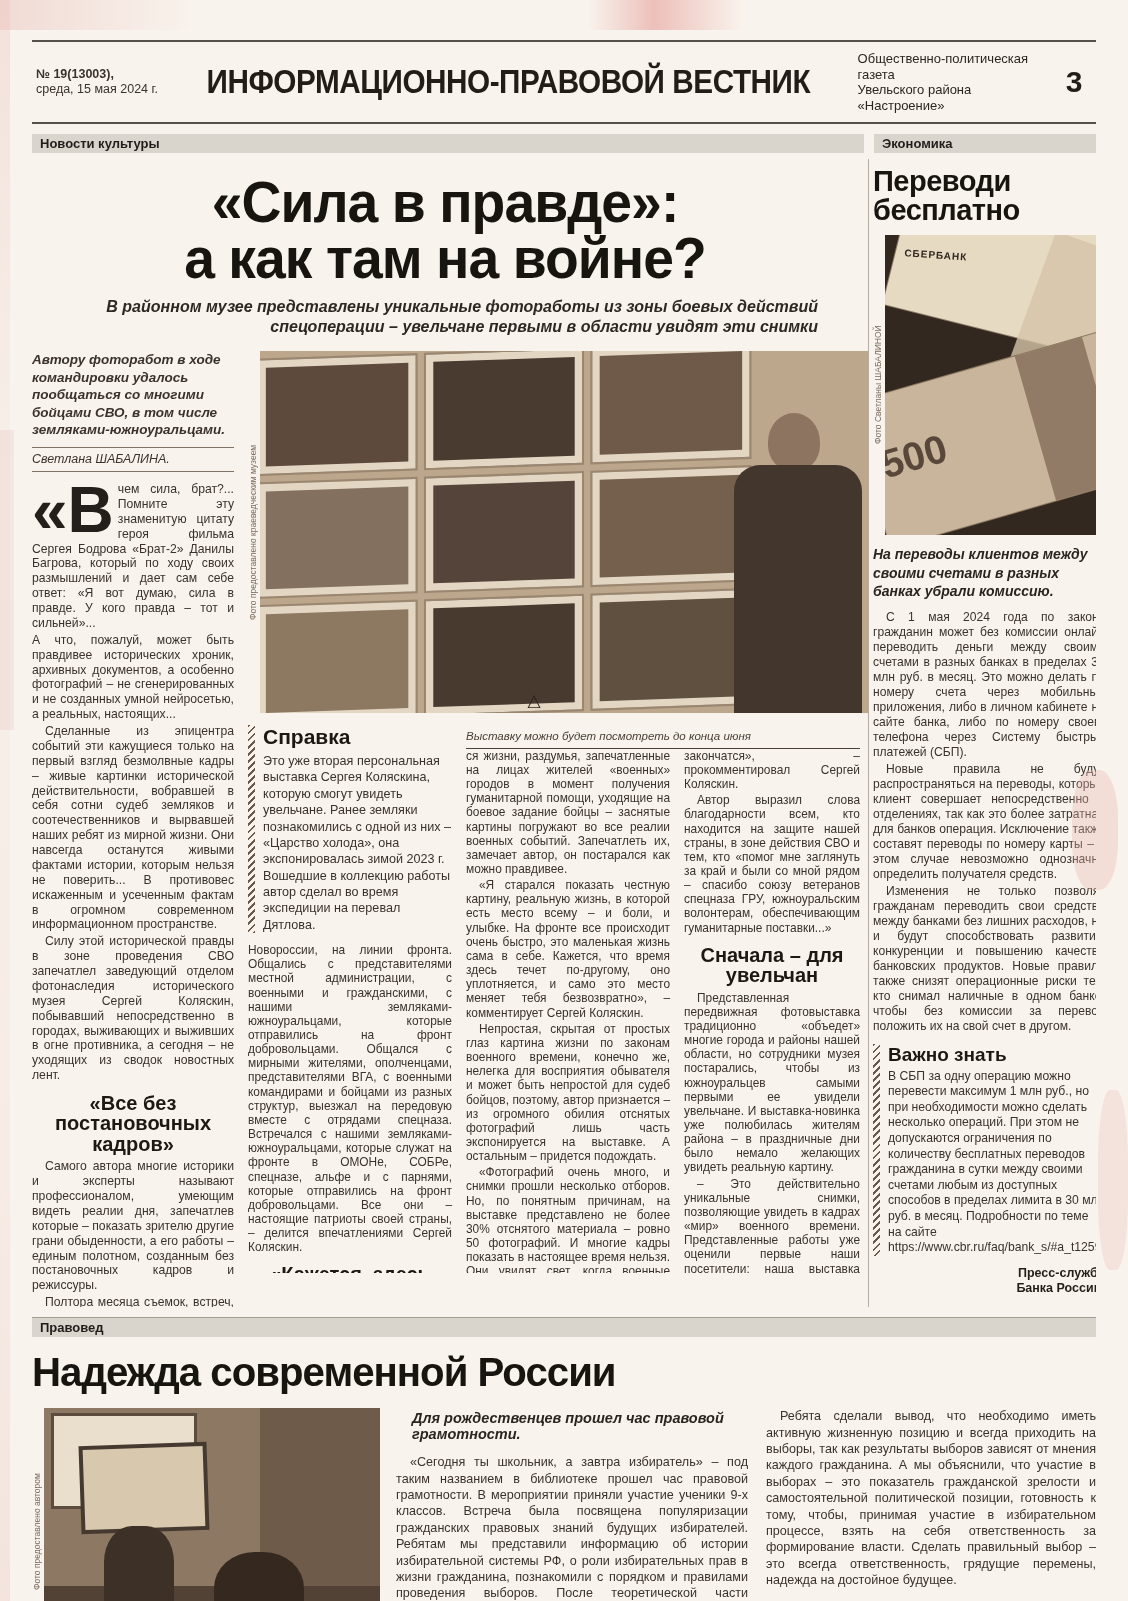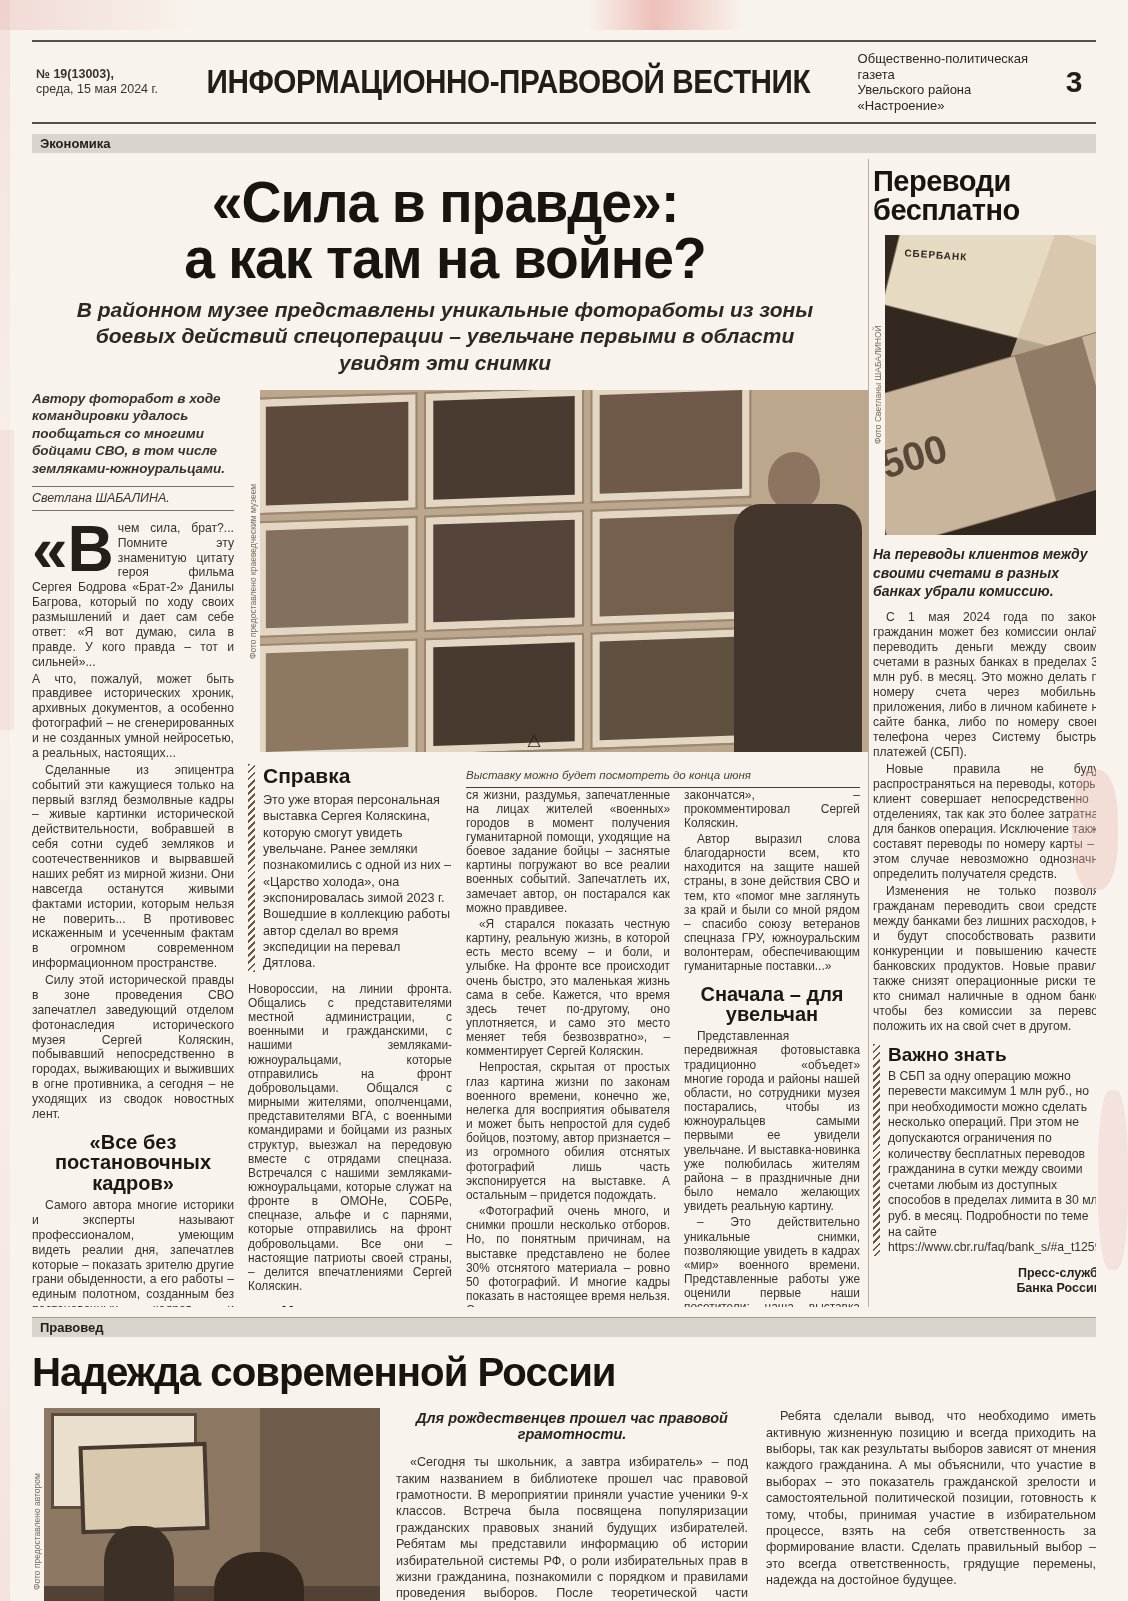--- a/index.html
+++ b/index.html
@@ -30,21 +30,21 @@
   .bar{background:#d9d4cc;font-weight:bold;font-size:13px;color:#221d18;padding:2px 8px;box-sizing:border-box;}
   .bar-culture{width:832px;}
   .bar-economy{flex:1;}
 
   
   .top-flex{display:flex;margin-top:6px;height:1148px;overflow:hidden;}
   .main-left{width:836px;box-sizing:border-box;padding-right:10px;}
   .main-right{flex:1;border-left:1px solid #b6aea3;padding-left:4px;box-sizing:border-box;}
 
   .headline{font-weight:bold;color:#181410;text-align:center;font-size:57px;line-height:.98;letter-spacing:-1px;transform:scaleX(.97);margin:16px 0 10px;}
-  .subtitle{font-weight:bold;font-style:italic;text-align:center;font-size:21px;line-height:1.25;color:#2e2822;margin:0 40px 14px;}
+  .subtitle{font-weight:bold;font-style:italic;text-align:right;font-size:16px;line-height:1.25;color:#2e2822;margin:0 40px 14px;}
 
   .article-body{display:flex;gap:14px;}
   .col1{width:202px;flex:none;font-size:12.2px;line-height:1.22;text-align:justify;}
   .lead{font-weight:bold;font-style:italic;font-size:13.5px;line-height:1.3;text-align:left;}
   .byline{font-style:italic;font-size:12.5px;border-top:1px solid #7d7265;border-bottom:1px solid #7d7265;padding:4px 0;margin:8px 0 10px;}
   .p{margin:0 0 2px;text-indent:13px;}
   .p-flat{margin:0 0 2px;}
   .dropcap{float:left;font-weight:bold;font-size:64px;line-height:.78;padding:4px 4px 0 0;color:#241f1a;}
   .colsub{font-weight:bold;font-size:20px;line-height:1.02;color:#1d1813;margin:10px 0 5px;text-align:center;}
 
@@ -101,21 +101,21 @@
   .law-photo{position:relative;flex:1;background:#8d7963;overflow:hidden;}
   .lp-window{position:absolute;left:10px;top:8px;width:140px;height:90px;background:#e9dfcc;box-shadow:0 0 0 3px #5c4c3e;}
   .lp-screen{position:absolute;left:40px;top:40px;width:120px;height:80px;background:#d8c9ae;box-shadow:0 0 0 4px #463a30;transform:rotate(-2deg);}
   .lp-shelf{position:absolute;right:0;top:0;width:120px;height:220px;background:#6e5b49;}
   .lp-desk{position:absolute;left:0;bottom:0;width:100%;height:70px;background:#51423552;background:#514235;}
   .lp-fig1{position:absolute;left:60px;bottom:40px;width:70px;height:90px;background:#3d3027;border-radius:40% 40% 0 0;}
   .lp-fig2{position:absolute;left:170px;bottom:24px;width:90px;height:80px;background:#35291f;border-radius:45% 45% 0 0;}
   .law-cols{flex:1;display:flex;gap:18px;}
   .law-colA{width:352px;flex:none;}
   .law-colB{flex:1;}
-  .law-sub{font-weight:bold;font-style:italic;font-size:14.5px;text-align:center;margin:2px 16px 12px;color:#2b251f;}
+  .law-sub{font-weight:bold;font-style:italic;font-size:14.5px;text-align:left;margin:2px 16px 12px;color:#2b251f;}
   .law-p{font-size:12.6px;line-height:1.3;text-align:justify;margin:0 0 2px;text-indent:14px;}
   .law-p-flat{font-size:12.6px;line-height:1.3;text-align:justify;margin:0 0 2px;}
 </style>
 </head>
 <body>
 
 <div class="page">
   <div class="scan-top"></div>
   <div class="scan-left"></div>
   <div class="scan-blob1"></div>
@@ -129,20 +129,21 @@
     </div>
     <div class="masthead-title">ИНФОРМАЦИОННО-ПРАВОВОЙ ВЕСТНИК</div>
     <div class="publisher">
       <div>Общественно-политическая газета</div>
       <div>Увельского района «Настроение»</div>
     </div>
     <div class="page-no">3</div>
   </div>
 
   <div class="bars">
+    <div class="bar bar-culture">Новости культуры</div>
     <div class="bar bar-economy">Экономика</div>
   </div>
 
   <div class="top-flex">
 
     <div class="main-left">
       <div class="headline">
         <div>«Сила в правде»:</div>
         <div>а как там на войне?</div>
       </div>

